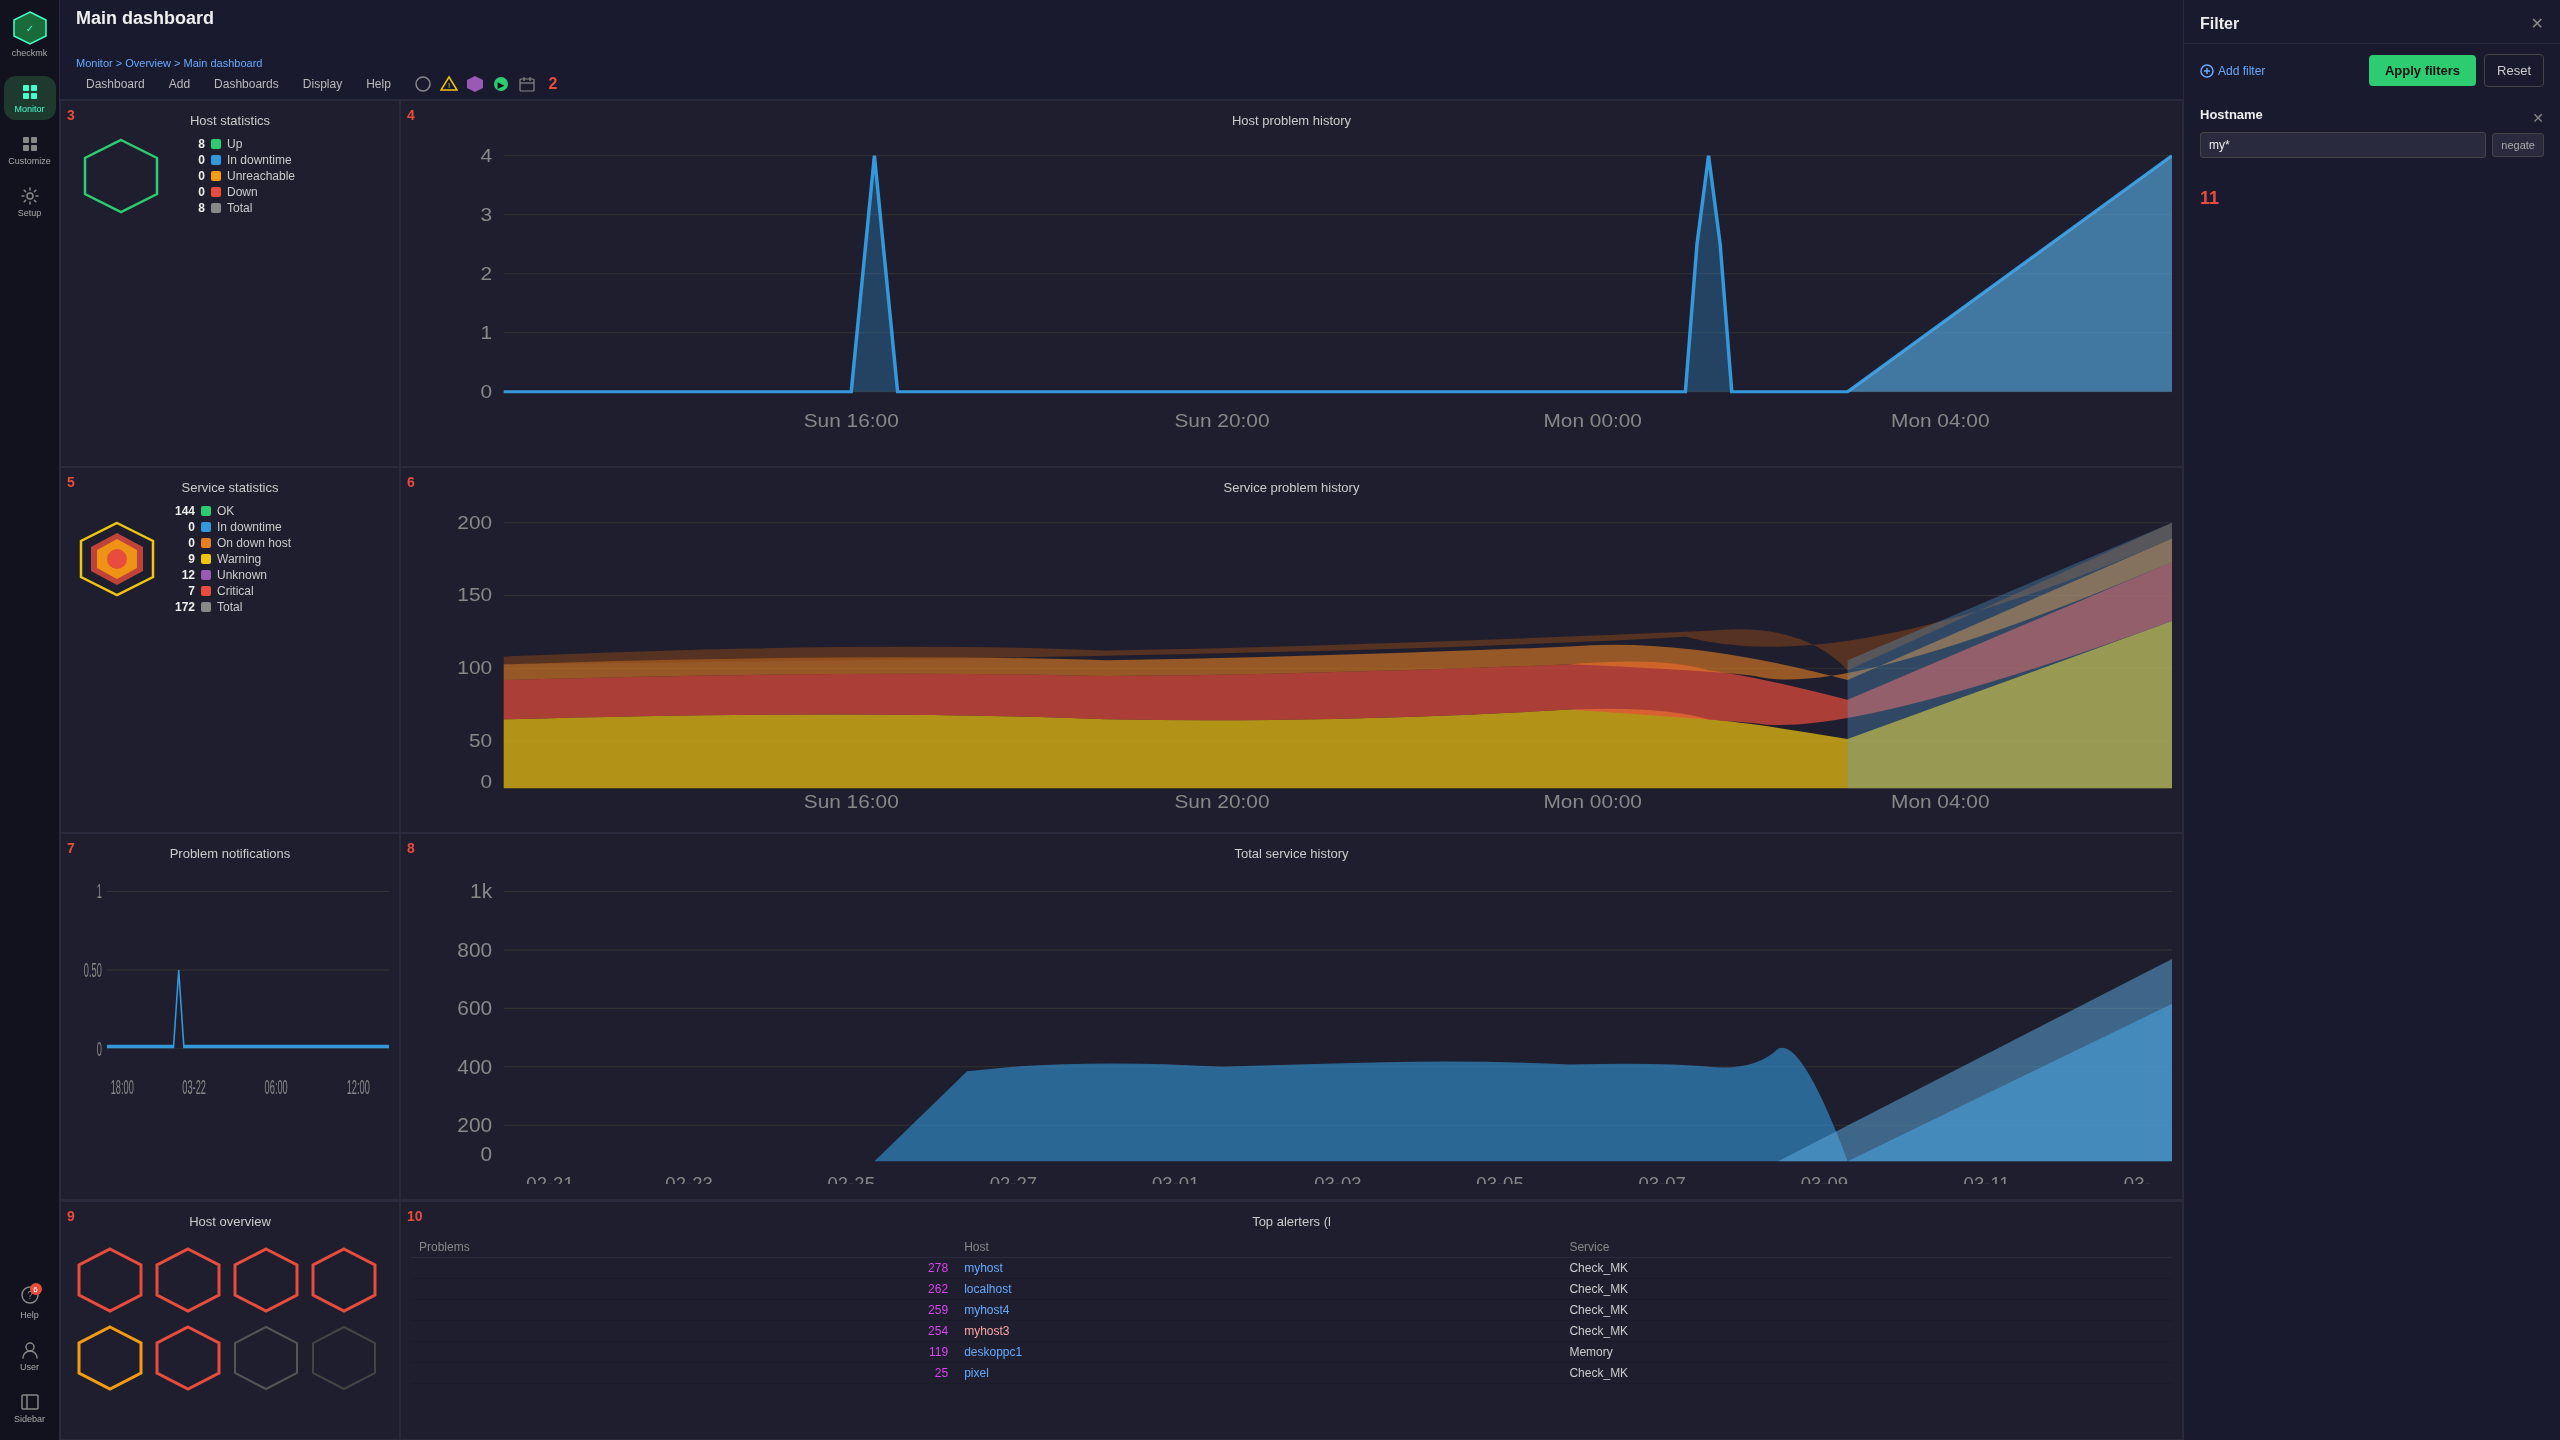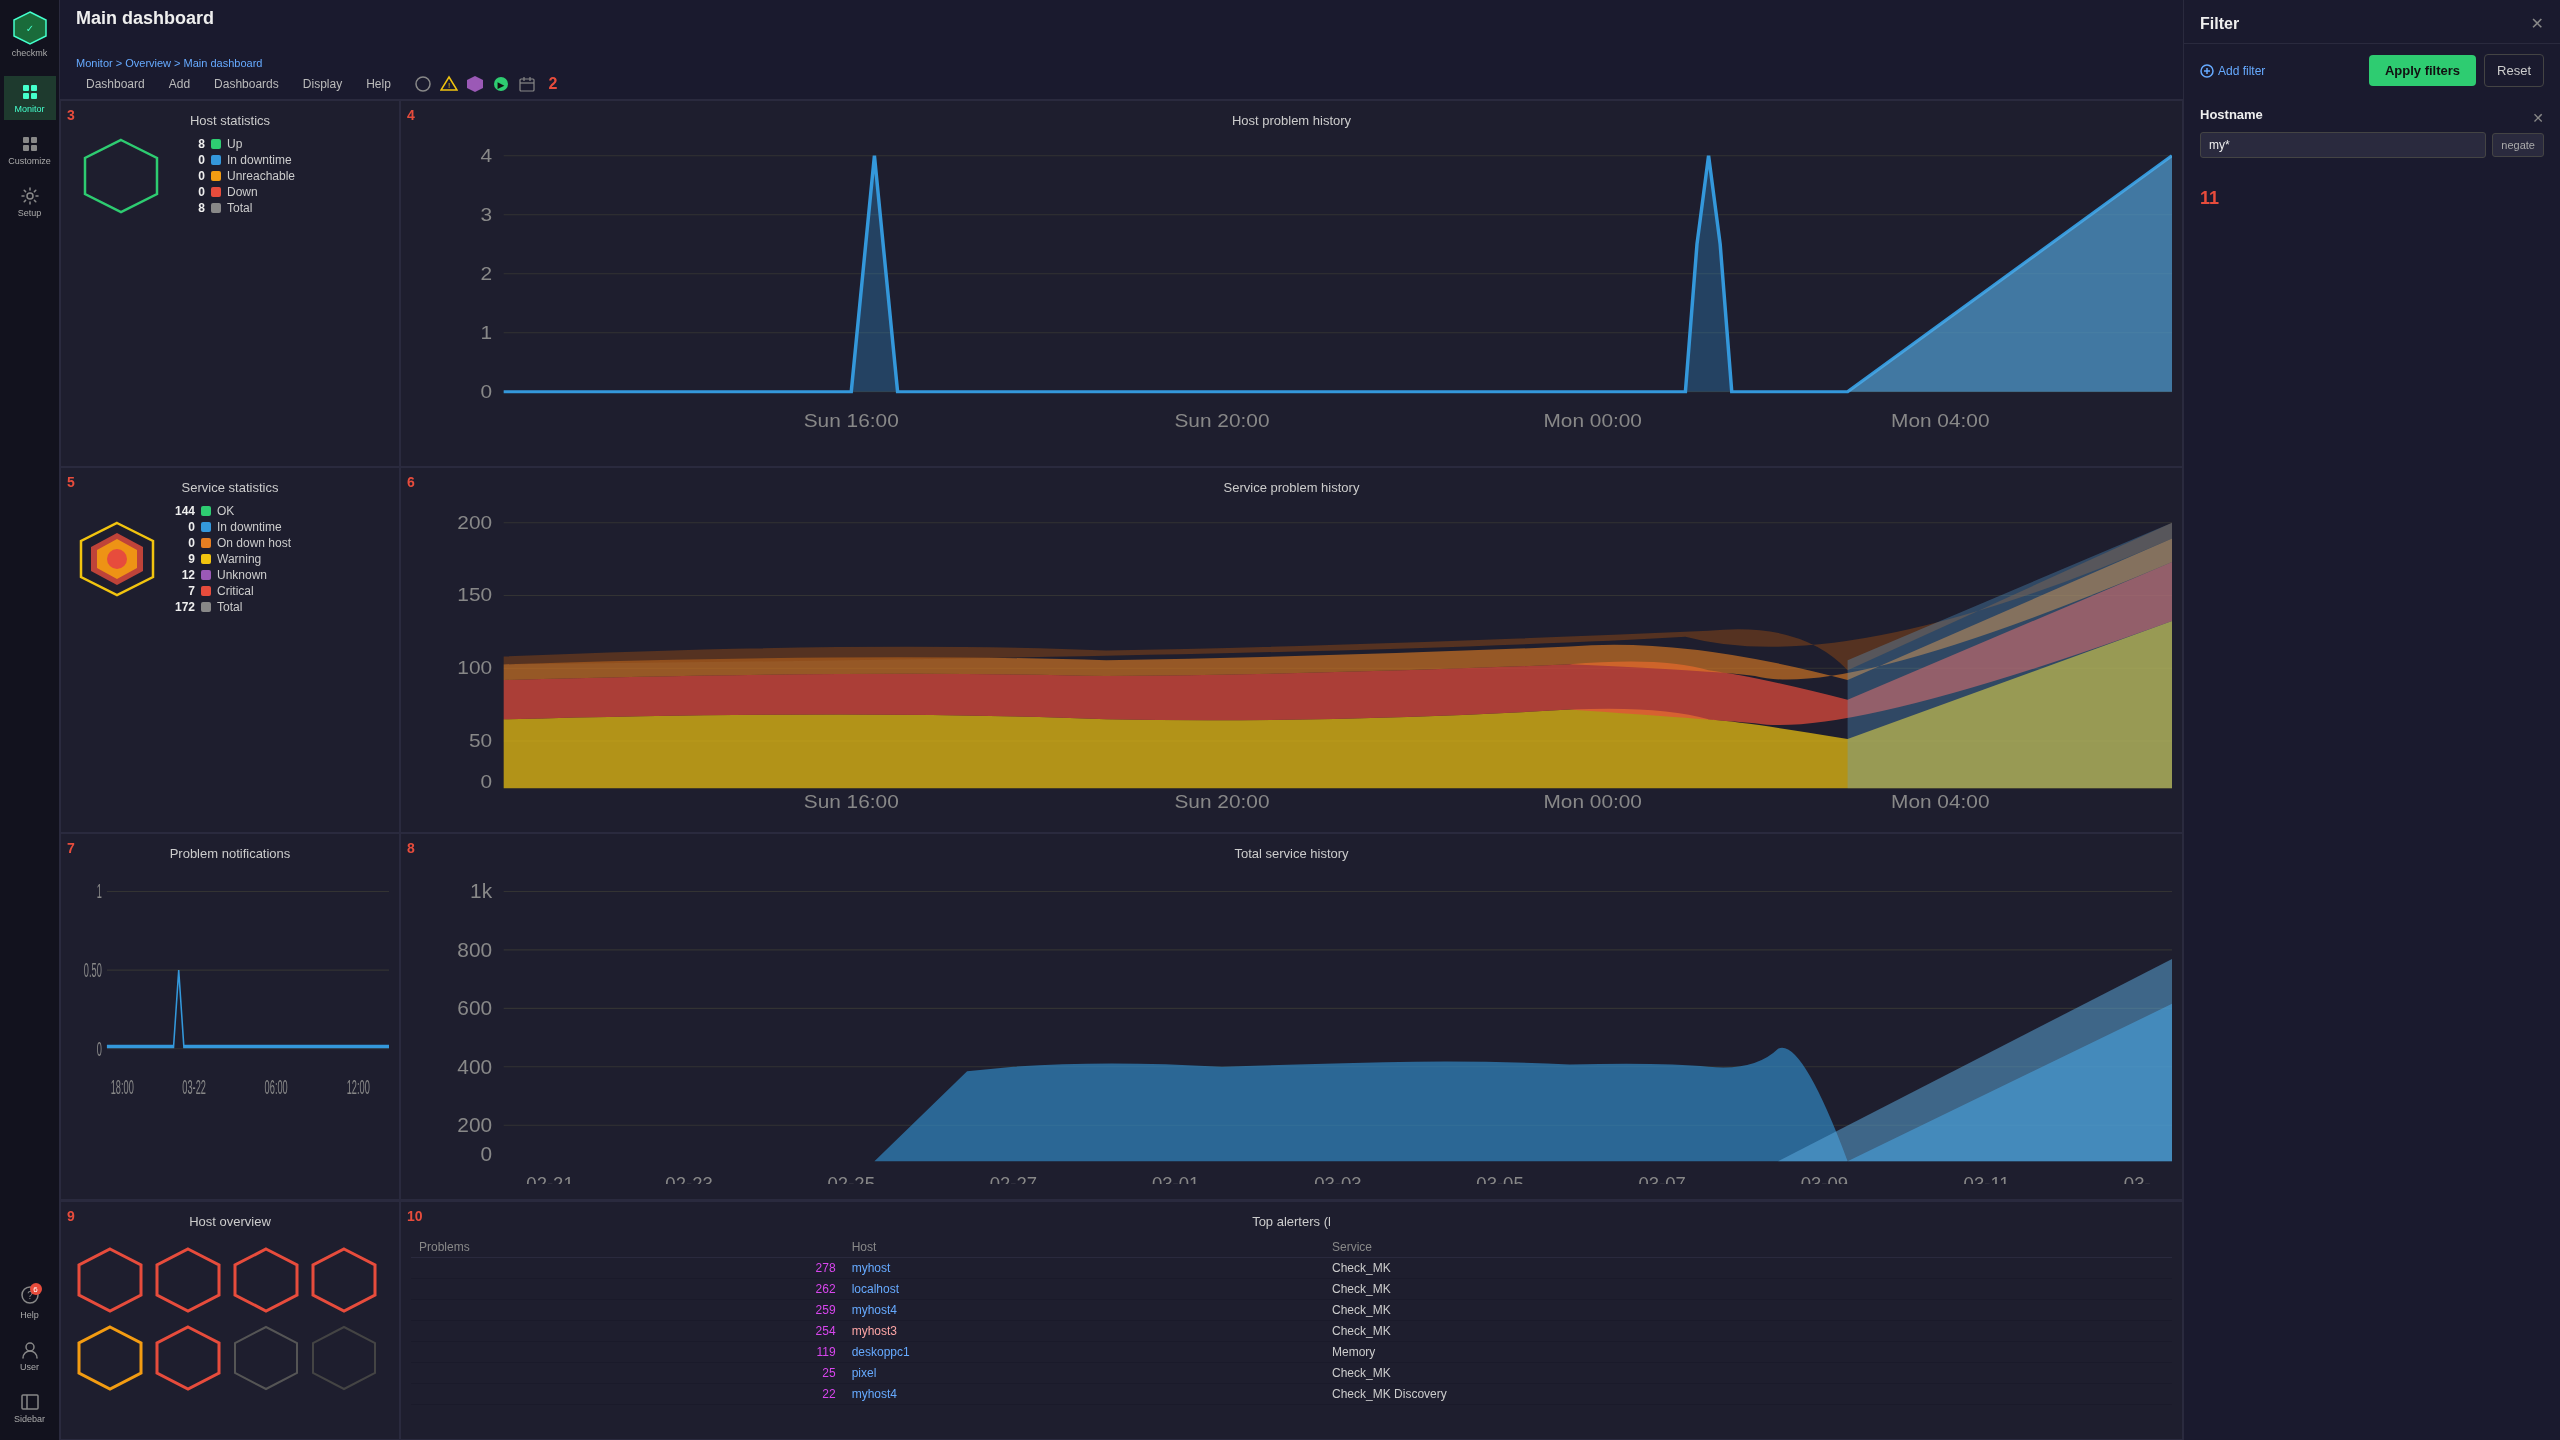--- a/index.html
+++ b/index.html
@@ -30,21 +30,21 @@
       display: flex;
       flex-direction: column;
       align-items: center;
       margin-bottom: 10px;
     }
     .logo-text {
       font-size: 9px; color: #aaa; margin-top: 2px;
     }
     .sidebar-item {
       display: flex; flex-direction: column; align-items: center;
-      width: 52px; padding: 6px 4px; border-radius: 0;
+      width: 52px; padding: 6px 4px; border-radius: 12px;
       cursor: pointer; gap: 2px;
     }
     .sidebar-item svg { width: 20px; height: 20px; }
     .sidebar-item-label { font-size: 9px; color: #aaa; }
     .sidebar-item.active { background: #1e3a2e; }
     .sidebar-item.active .sidebar-item-label { color: #4fc; }
     .sidebar-bottom {
       margin-top: auto;
       display: flex; flex-direction: column; align-items: center; gap: 8px;
     }
@@ -656,25 +656,20 @@
             <tr>
       <td>119</td>
       <td style="color:#6af;cursor:pointer;">deskoppc1</td>
       <td>Memory</td>
     </tr>
             <tr>
       <td>25</td>
       <td style="color:#6af;cursor:pointer;">pixel</td>
       <td>Check_MK</td>
     </tr>
-            <tr>
-      <td>22</td>
-      <td style="color:#6af;cursor:pointer;">myhost4</td>
-      <td>Check_MK Discovery</td>
-    </tr>
           </tbody>
       </table>
     </div>
   </div>
 </div>
 
 <div class="filter-panel">
   <div class="filter-header">
     <span class="filter-title">Filter</span>
     <span class="filter-close">✕</span>

